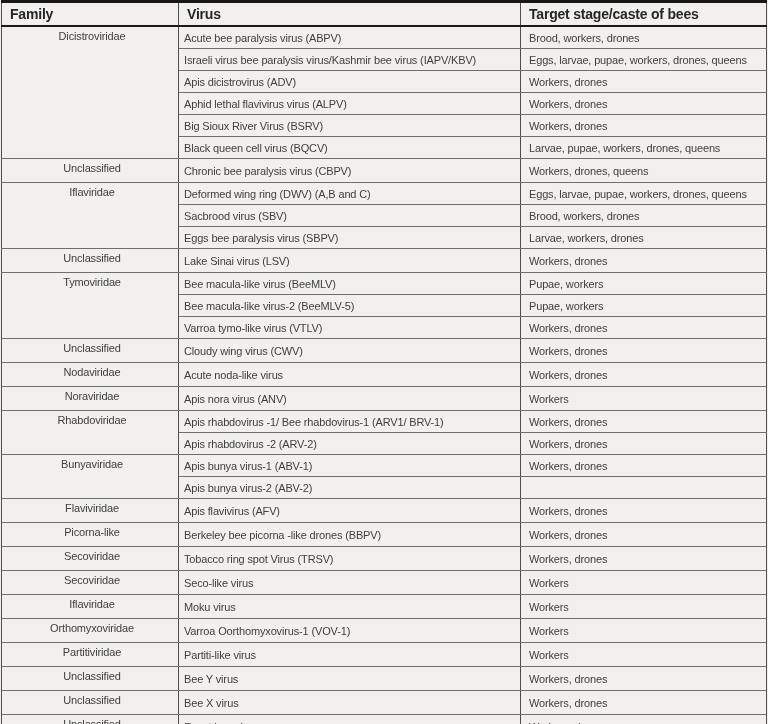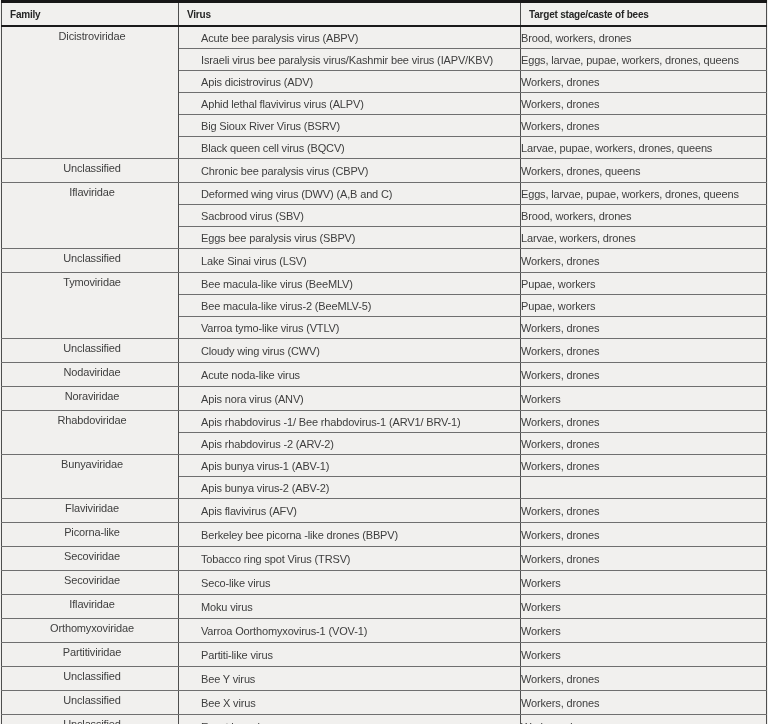--- a/index.html
+++ b/index.html
@@ -30,21 +30,21 @@
     border-right: 1px solid #4e4e4e;
     background: #f1f0ee;
   }
   col.c-family { width: 177px; }
   col.c-virus  { width: 342px; }
   col.c-target { width: 246px; }
   thead th {
     height: 20px;
     text-align: left;
     vertical-align: middle;
-    font-size: 10px;
+    font-size: 14px;
     font-weight: bold;
     color: #262626;
     letter-spacing: -0.2px;
     padding: 1px 4px 1px 8px;
     border: 1px solid #4e4e4e;
     border-bottom: 2px solid #1a1a1a;
     white-space: nowrap;
     overflow: hidden;
   }
   tbody td {
@@ -59,26 +59,26 @@
     overflow: hidden;
   }
   tbody td.family-cell {
     vertical-align: top;
     padding-top: 3px;
     border-left: 1px solid #4e4e4e;
     border-right: 1px solid #4e4e4e;
     text-align: center;
   }
   tbody td.virus-cell {
-    padding-left: 22px;
+    padding-left: 5px;
     border-left: 1px solid #4e4e4e;
     border-right: 1px solid #4e4e4e;
   }
   tbody td.target-cell {
-    padding-left: 0;
+    padding-left: 8px;
     border-right: 1px solid #4e4e4e;
   }
 </style>
 </head>
 <body>
 
 <div class="page">
   <table class="virus-table">
     <colgroup>
       <col class="c-family">
@@ -118,21 +118,21 @@
           <td class="virus-cell">Black queen cell virus (BQCV)</td>
           <td class="target-cell">Larvae, pupae, workers, drones, queens</td>
         </tr>
         <tr>
           <td class="family-cell" rowspan="1">Unclassified</td>
           <td class="virus-cell">Chronic bee paralysis virus (CBPV)</td>
           <td class="target-cell">Workers, drones, queens</td>
         </tr>
         <tr>
           <td class="family-cell" rowspan="3">Iflaviridae</td>
-          <td class="virus-cell">Deformed wing virus (DWV) (A,B and C)</td>
+          <td class="virus-cell">Deformed wing ring (DWV) (A,B and C)</td>
           <td class="target-cell">Eggs, larvae, pupae, workers, drones, queens</td>
         </tr>
         <tr>
           <td class="virus-cell">Sacbrood virus (SBV)</td>
           <td class="target-cell">Brood, workers, drones</td>
         </tr>
         <tr>
           <td class="virus-cell">Eggs bee paralysis virus (SBPV)</td>
           <td class="target-cell">Larvae, workers, drones</td>
         </tr>

